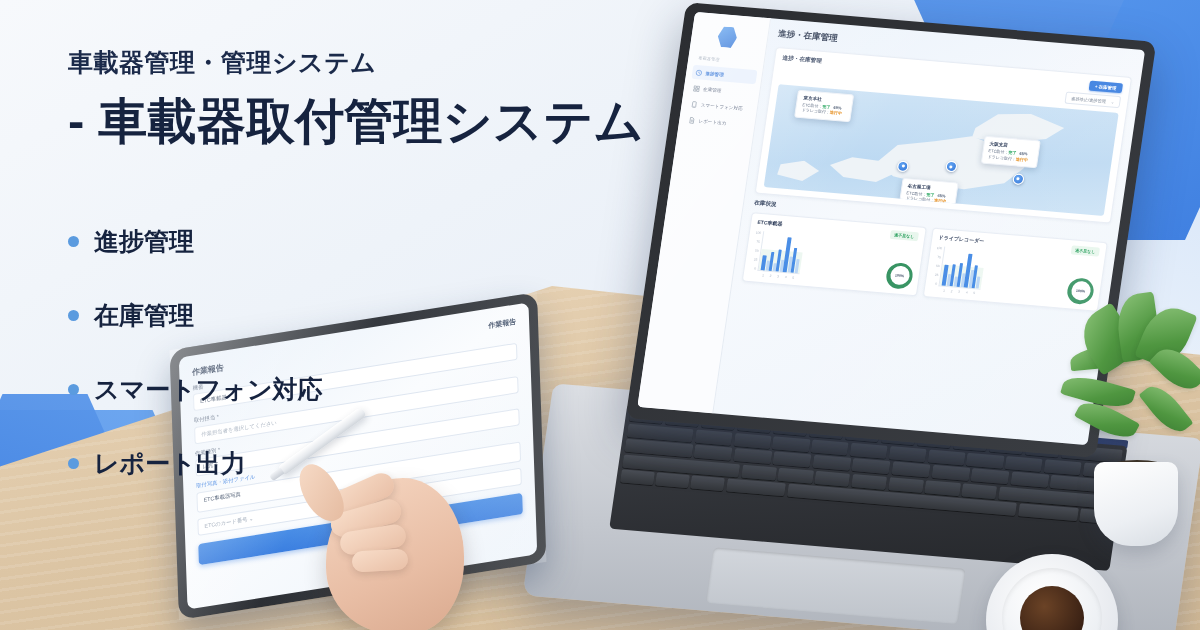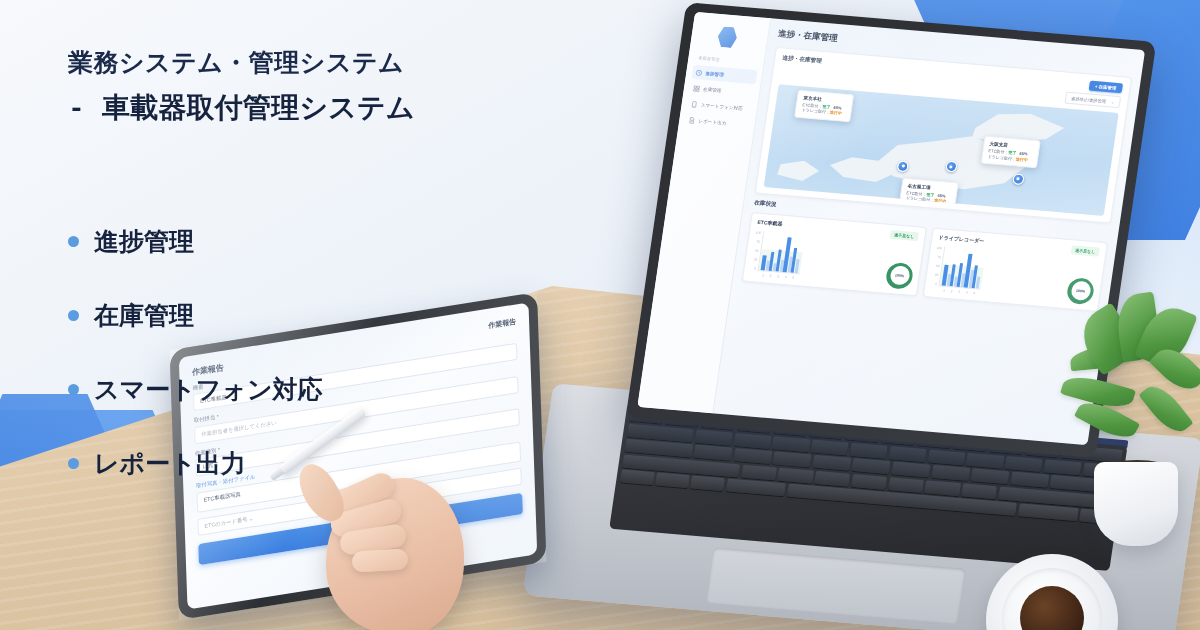--- a/index.html
+++ b/index.html
@@ -55,22 +55,22 @@
     clip-path: polygon(0% 62%, 46% 20%, 100% 36%, 100% 100%, 0% 100%);
   }
 
   
   .copy { position:absolute; left:68px; top:46px; width:520px; z-index:30; }
   .eyebrow {
     font-size:25px; font-weight:700; color:#1b2a4a; letter-spacing:.5px;
     margin-bottom:10px; font-family:"DejaVu Sans", sans-serif;
   }
   .headline {
-    font-size:28px; font-weight:800; color:#16233f; letter-spacing:.2px;
-    white-space:nowrap; font-family:Liberation Mono, monospace;
+    font-size:49px; font-weight:800; color:#16233f; letter-spacing:.2px;
+    white-space:nowrap; font-family:Liberation Sans, sans-serif;
   }
   .features { position:absolute; left:68px; top:216px; z-index:30; }
   .feat { display:flex; align-items:center; height:50px; margin-bottom:24px; }
   .dot {
     width:11px; height:11px; border-radius:50%;
     background:#5b9bdf; margin-right:15px; flex:0 0 auto;
   }
   .feat-label {
     font-size:25px; font-weight:800; color:#16233f;
     font-family:"DejaVu Sans", sans-serif;
@@ -395,21 +395,21 @@
     <div class="hex hex-bl3"></div>
     <div class="hex hex-bl4"></div>
   </div>
 
   <div class="desk">
     <div class="desk-grain"></div>
   </div>
   <div class="desk-edge"></div>
 
   <div class="copy">
-    <div class="eyebrow">業務システム・管理システム</div>
+    <div class="eyebrow">車載器管理・管理システム</div>
     <div class="headline">- 車載器取付管理システム</div>
   </div>
 
   <div class="features">
     <div class="feat">
       <span class="dot"></span>
       <span class="feat-label">進捗管理</span>
     </div>
     <div class="feat">
       <span class="dot"></span>

